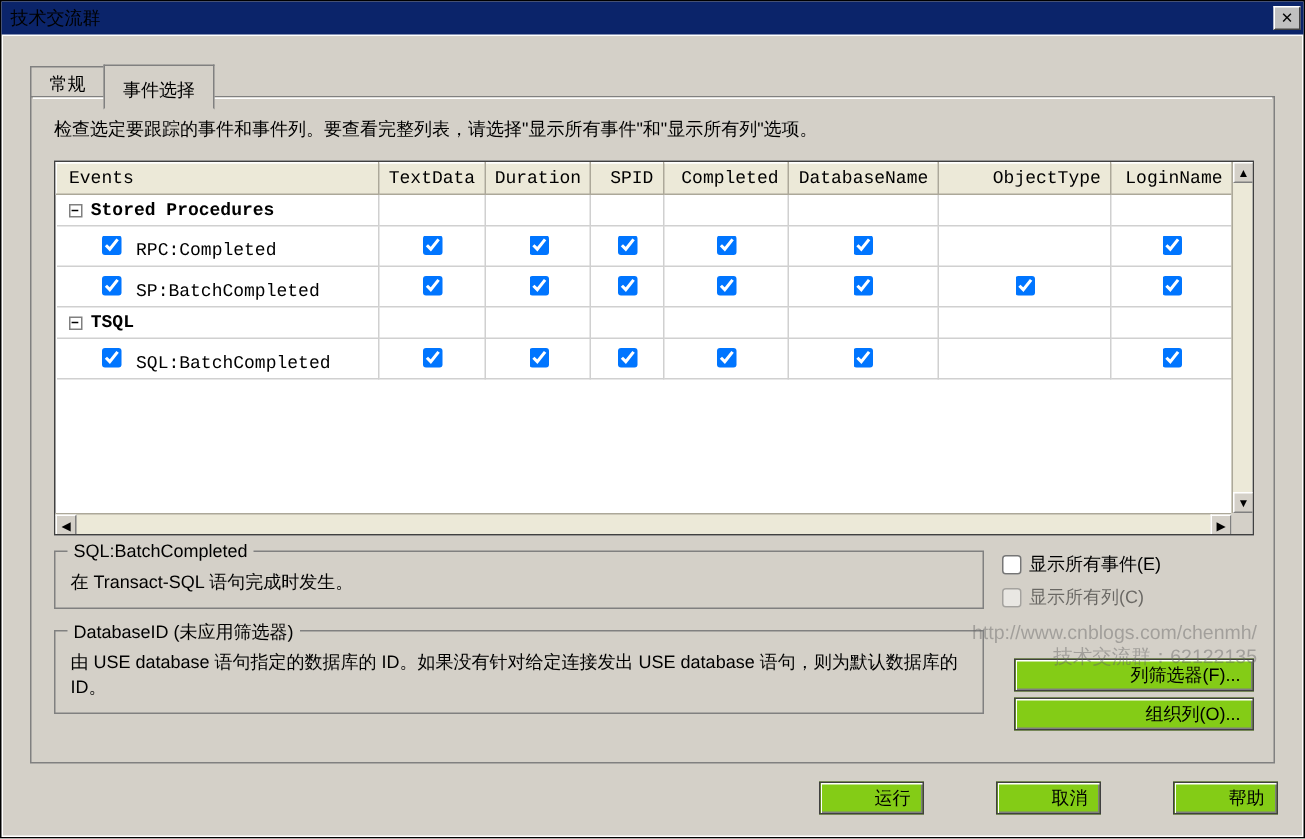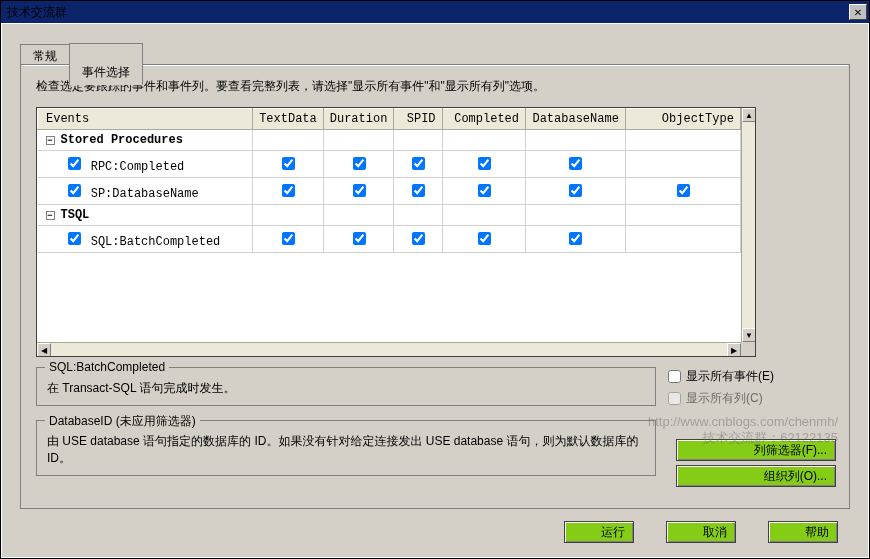--- a/index.html
+++ b/index.html
@@ -32,39 +32,39 @@
 }
 .tabs { position: absolute; left: 18px; top: 20px; display: flex; }
 .tab {
   padding: 3px 12px 3px 12px;
   border: 1px solid #808080;
   border-bottom: none;
   background: #d4d0c8;
   margin-right: -1px;
   position: relative;
 }
-.tab.active { background: #d4d0c8; border-bottom: 1px solid #d4d0c8; z-index: 2; top:-1px; padding-top:20px;}
+.tab.active { background: #d4d0c8; border-bottom: 1px solid #d4d0c8; z-index: 2; top:-1px; padding-top:8px;}
 .tab-panel {
   position: absolute;
   left: 18px; right: 18px; top: 40px; bottom: 48px;
   border: 1px solid #808080;
   border-top-color:#fff; border-left-color:#fff;
   border-right-color:#404040; border-bottom-color:#404040;
   border: 1px solid #808080;
   background: #d4d0c8;
 }
 .inner-border {
   position: absolute; left: 1px; right: 1px; top: 0; bottom: 1px;
   border-top: 1px solid #fff;
   background: #d4d0c8;
   padding: 12px 14px 12px 14px;
 }
 .instruction { margin-bottom: 12px; }
 .grid-wrap {
-  width: 720px; height: 250px;
+  width: 800px; height: 250px;
   border: 1px solid #404040;
   background: #fff;
   overflow: hidden;
   position: relative;
 }
 table.grid { border-collapse: collapse; width: 785px; font-family: "Courier New", monospace; font-size: 12px; }
 table.grid th {
   background: #ece9d8;
   border: 1px solid #aca899;
   border-top-color:#fff; border-left-color:#fff;
@@ -107,22 +107,22 @@
 .btn {
   display:inline-block; min-width:95px; height:22px;
   background:#84cc16;
   border:1px solid #404040;
   box-shadow: inset 1px 1px 0 #fff, inset -1px -1px 0 #808080;
   text-align:right; line-height:20px;
   margin:2px 12px;
   padding: 0 8px;
 }
 .bottom-btns {
-  position:absolute; right:18px; bottom:12px;
-  display:flex; gap:8px;
+  position:absolute; right:4px; bottom:12px;
+  display:flex; gap:24px;
 }
 .watermark {
   position:absolute; right:30px; top:390px;
   color:#666; opacity:0.45; font-size:13px;
   text-align:right; pointer-events:none;
 }
 </style>
 </head>
 <body>
 
@@ -170,21 +170,21 @@
           <td style="padding-left:26px;"><input type="checkbox" checked="" class="chk" style=""> <span>RPC:Completed</span></td>
           <td><input type="checkbox" checked="" style=""></td>
           <td><input type="checkbox" checked="" style=""></td>
           <td><input type="checkbox" checked="" style=""></td>
           <td><input type="checkbox" checked="" style=""></td>
           <td><input type="checkbox" checked="" style=""></td>
           <td></td>
           <td><input type="checkbox" checked="" style=""></td>
         </tr>
         <tr class="evt-row">
-          <td style="padding-left:26px;"><input type="checkbox" checked="" class="chk" style=""> <span>SP:DatabaseName</span></td>
+          <td style="padding-left:26px;"><input type="checkbox" checked="" class="chk" style=""> <span>SP:BatchCompleted</span></td>
           <td><input type="checkbox" checked="" style=""></td>
           <td><input type="checkbox" checked="" style=""></td>
           <td><input type="checkbox" checked="" style=""></td>
           <td><input type="checkbox" checked="" style=""></td>
           <td><input type="checkbox" checked="" style=""></td>
           <td><input type="checkbox" checked="" style=""></td>
           <td><input type="checkbox" checked="" style=""></td>
         </tr>
 
         <tr class="grp-row">

